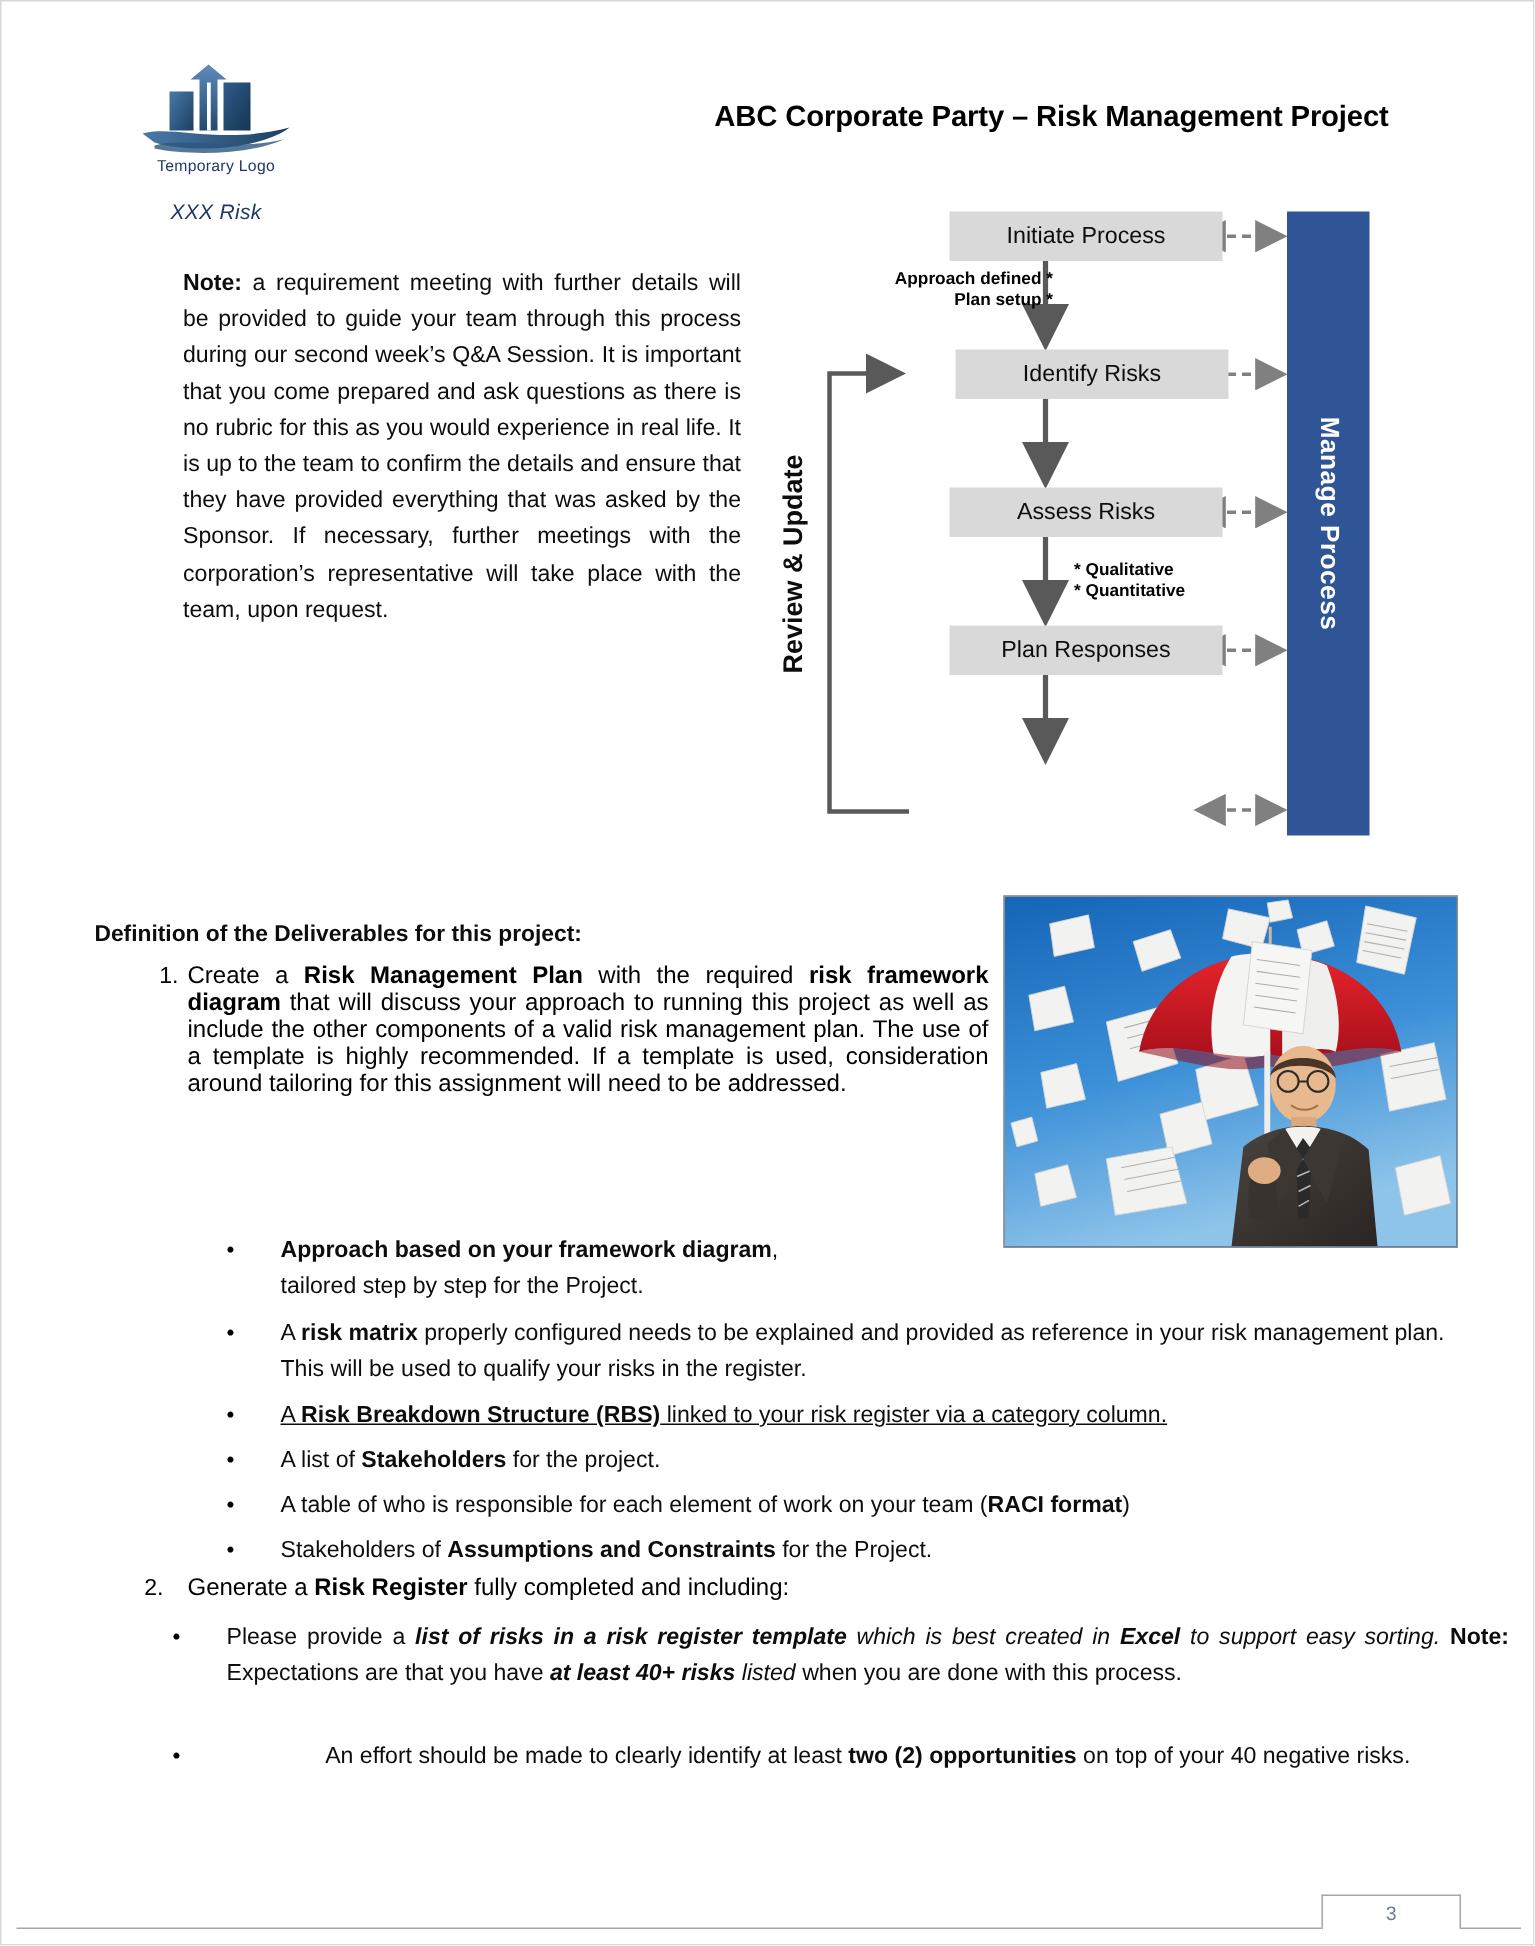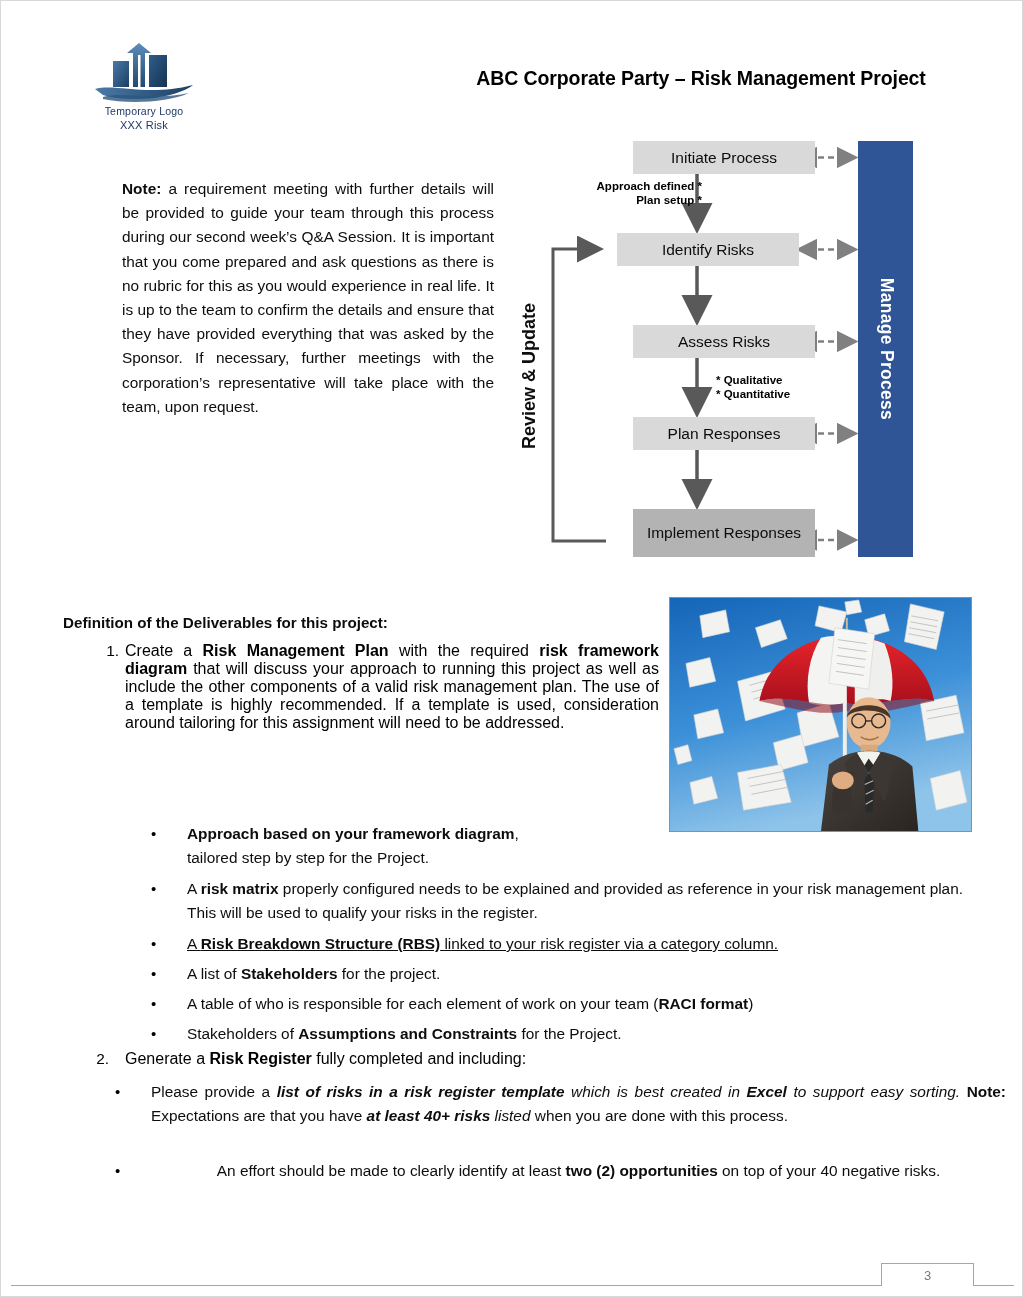--- a/index.html
+++ b/index.html
@@ -36,24 +36,25 @@
   }
   .logo-mark { width: 110px; height: 62px; display: block; margin: 0 auto; }
   .logo-cap1 {
     font-size: 10.5px;
     color: #1f3864;
     letter-spacing: .2px;
     margin-top: 2px;
     font-family: "Liberation Sans", sans-serif;
   }
   .logo-cap2 {
-    font-size: 11px;
+    font-size: 14px;
     color: #1f3864;
     letter-spacing: .2px;
-    margin-top: 2px;
+    margin-top: 16px;
+    font-style: italic;
   }
   .doc-title {
     position: absolute;
     left: 420px; top: 66px;
     width: 560px;
     text-align: center;
     font-size: 19.5px;
     font-weight: bold;
     letter-spacing: -0.1px;
     color: #000;
@@ -87,21 +88,21 @@
     justify-content: center;
     font-size: 15.5px;
     color: #0d0d0d;
     text-align: center;
     line-height: 20px;
     box-sizing: border-box;
     margin-left: 27px;
   }
   .fbox.dark { background: #b3b3b3; }
   .fbox.b1 { left: 100px; top: 5px;   width: 182px; height: 33px; }
-  .fbox.b2 { left: 84px; top: 97px;  width: 182px; height: 33px; }
+  .fbox.b2 { left: 104px; top: 97px;  width: 182px; height: 33px; }
   .fbox.b3 { left: 100px; top: 189px; width: 182px; height: 33px; }
   .fbox.b4 { left: 100px; top: 281px; width: 182px; height: 33px; }
   .fbox.b5 { left: 100px; top: 373px; width: 182px; height: 48px; }
 
   .mbar {
     position: absolute;
     left: 352px; top: 5px;
     width: 55px;
     height: 416px;
     background: #2f5597;
@@ -314,21 +315,20 @@
       <line x1="292" y1="113.5" x2="350" y2="113.5" stroke="#808080" stroke-width="2.4" stroke-dasharray="6,4" marker-end="url(#dashArrowR)" marker-start="url(#dashArrowL)"></line>
       <line x1="292" y1="205.5" x2="350" y2="205.5" stroke="#808080" stroke-width="2.4" stroke-dasharray="6,4" marker-end="url(#dashArrowR)" marker-start="url(#dashArrowL)"></line>
       <line x1="292" y1="297.5" x2="350" y2="297.5" stroke="#808080" stroke-width="2.4" stroke-dasharray="6,4" marker-end="url(#dashArrowR)" marker-start="url(#dashArrowL)"></line>
       <line x1="292" y1="404" x2="350" y2="404" stroke="#808080" stroke-width="2.4" stroke-dasharray="6,4" marker-end="url(#dashArrowR)" marker-start="url(#dashArrowL)"></line>
     </svg>
 
     <div class="fbox b1">Initiate Process</div>
     <div class="fbox b2">Identify Risks</div>
     <div class="fbox b3">Assess Risks</div>
     <div class="fbox b4">Plan Responses</div>
-    <div class="fbox b5 dark">Implement Responses</div>
 
     <div class="mbar">
       <span>Manage Process</span>
     </div>
 
     <div class="ru-label">
       <span>Review &amp; Update</span>
     </div>
 
     <div class="ann a1">

